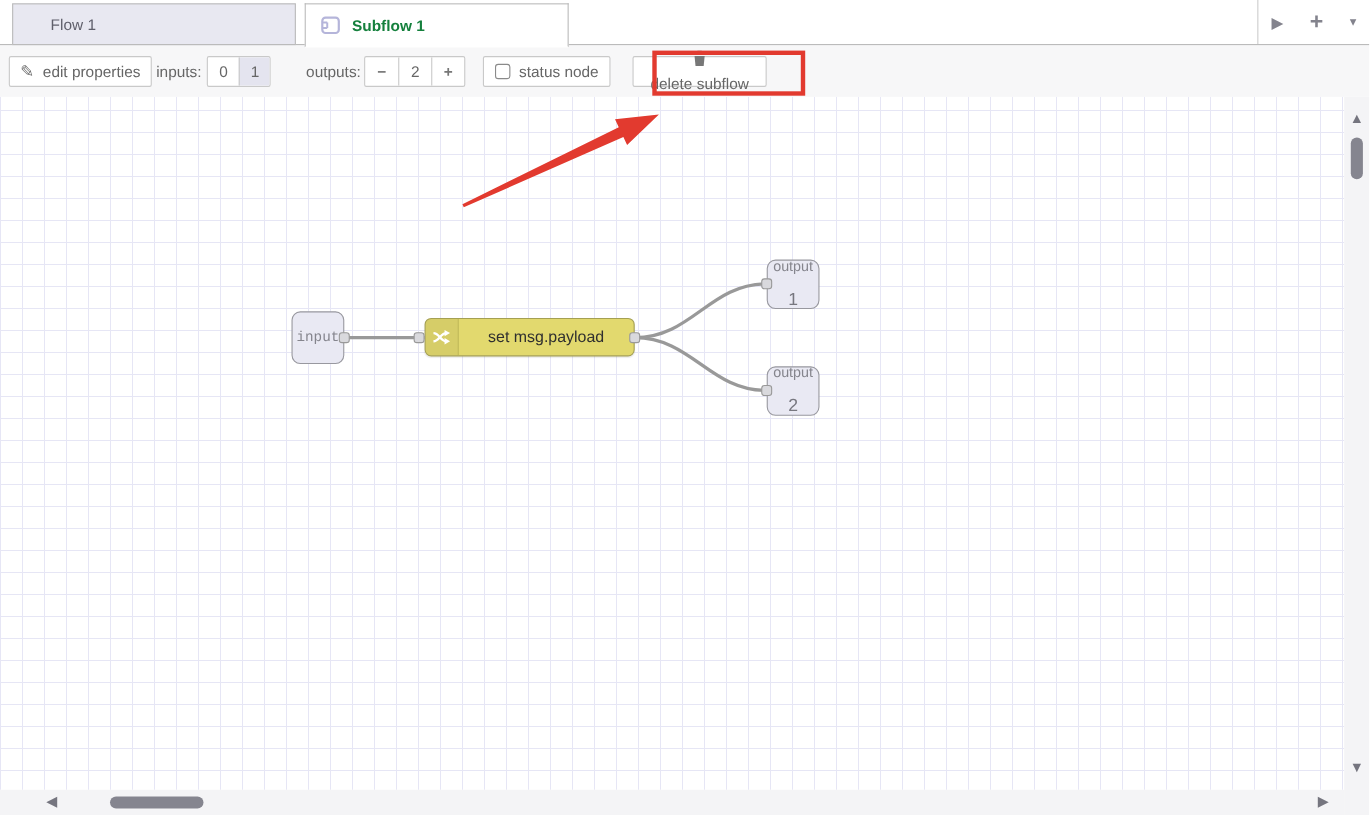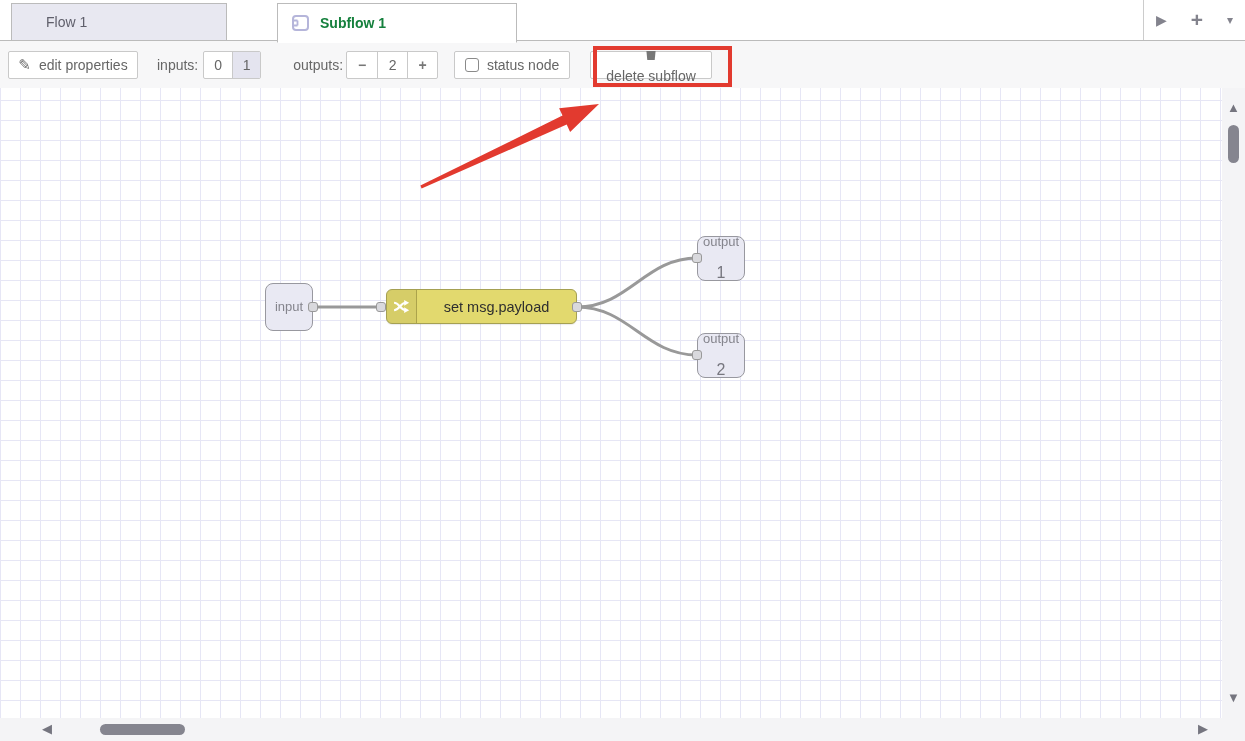--- a/index.html
+++ b/index.html
@@ -5,40 +5,40 @@
   * { margin:0; padding:0; box-sizing:border-box; }
   body { font-family:"Liberation Sans", sans-serif; }
   .app { position:relative; width:1245px; height:741px; background:#fff; overflow:hidden;
          font-family:"Liberation Sans", sans-serif; }
 
   
   .tabbar { position:absolute; top:0; left:0; width:1245px; height:41px;
             background:#fff; border-bottom:1px solid #bbbbbb; z-index:5; }
   .tab { position:absolute; top:3px; height:38px; display:flex; align-items:center;
          font-size:14px; border:1px solid #bbbbbb; cursor:default; }
-  .tab-flow { left:11px; width:216px; background:#e8e8f1; color:#5f5f6b; padding-left:34px; }
+  .tab-flow { left:11px; width:258px; background:#e8e8f1; color:#5f5f6b; padding-left:34px; }
   .tab-subflow { left:277px; width:240px; height:40px; background:#ffffff; color:#15803d;
                  font-weight:bold; padding-left:12px; border-bottom:1px solid #ffffff; z-index:6; }
   .subflow-icon { display:inline-flex; margin-right:10px; }
   .tab-controls { position:absolute; right:0; top:0; width:102px; height:40px;
                   border-left:1px solid #cccccc; display:flex; align-items:center;
                   justify-content:space-around; color:#83838d; }
   .tc-play { font-size:14px; }
   .tc-plus { font-size:21px; font-weight:bold; line-height:20px; }
   .tc-chev { font-size:12px; }
 
   
   .toolbar { position:absolute; top:41px; left:0; width:1245px; height:47px;
              background:#f7f7f8; display:flex; align-items:center; z-index:4; }
   .tb-label { color:#666; font-size:14px; }
   .tb-btn { height:28px; background:#fff; border:1px solid #c9c9c9; border-radius:2px;
             color:#666; font-size:14px; display:flex; align-items:center;
             justify-content:center; gap:8px; cursor:pointer; }
   .btn-edit { margin-left:8px; width:130px; }
-  .lbl-inputs { margin-left:19px; }
+  .lbl-inputs { margin-left:4px; }
   .grp { display:flex; height:28px; border:1px solid #c9c9c9; border-radius:2px;
          background:#fff; overflow:hidden; }
   .grp-inputs { margin-left:5px; }
   .grp-cell { width:28px; height:100%; display:flex; align-items:center; justify-content:center;
               color:#666; font-size:14px; cursor:pointer; }
   .grp-cell + .grp-cell { border-left:1px solid #c9c9c9; }
   .grp-cell.selected { background:#e4e4ef; }
   .lbl-outputs { margin-left:32px; }
   .grp-outputs { margin-left:3px; }
   .grp-outputs .grp-cell { width:30px; }
@@ -55,21 +55,21 @@
   .grid { position:absolute; left:0; top:0; width:1222px; height:630px; background:#fff;
           background-image:
             linear-gradient(to right, #e6e6f5 1px, transparent 1px),
             linear-gradient(to bottom, #e6e6f5 1px, transparent 1px);
           background-size:20px 20px; background-position:0px 12px; }
   .wires { position:absolute; left:0; top:0; pointer-events:none; }
 
   .node-io { position:absolute; background:#e9e9f3; border:1px solid #98989f; border-radius:8px;
              color:#85858d; font-size:13px; display:flex; flex-direction:column;
              align-items:center; justify-content:center; line-height:1.3; cursor:pointer;gap:12px; }
-  .node-input { left:265px; top:195px; width:48px; height:48px; }
+  .node-input { left:265px; top:195px; width:48px; height:48px;font-family:Liberation Mono, monospace; }
   .node-out1 { left:697px; top:148px; width:48px; height:45px; }
   .node-out2 { left:697px; top:245px; width:48px; height:45px; }
   .io-num { font-size:16px; color:#77777f; }
 
   .node-change { position:absolute; left:386px; top:201px; width:191px; height:35px;
                  background:#e2d96e; border:1px solid #a5a052; border-radius:6px;
                  display:flex; align-items:stretch; cursor:pointer;
                  box-shadow:0 1px 1px rgba(0,0,0,0.08); }
   .node-change-icon { width:30px; background:rgba(0,0,0,0.05);
                       border-right:1px solid rgba(120,110,40,0.45);

